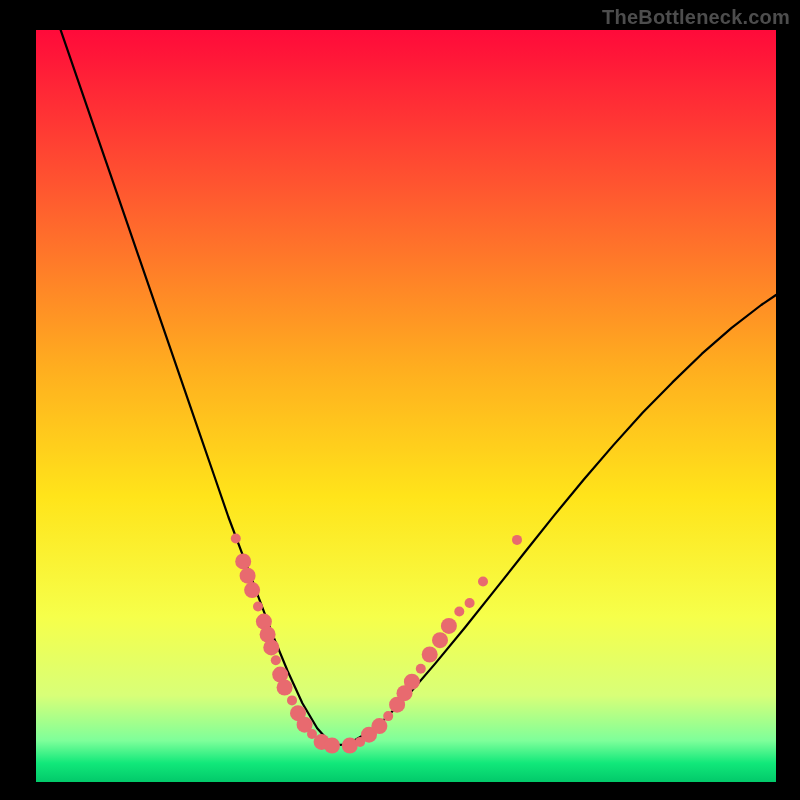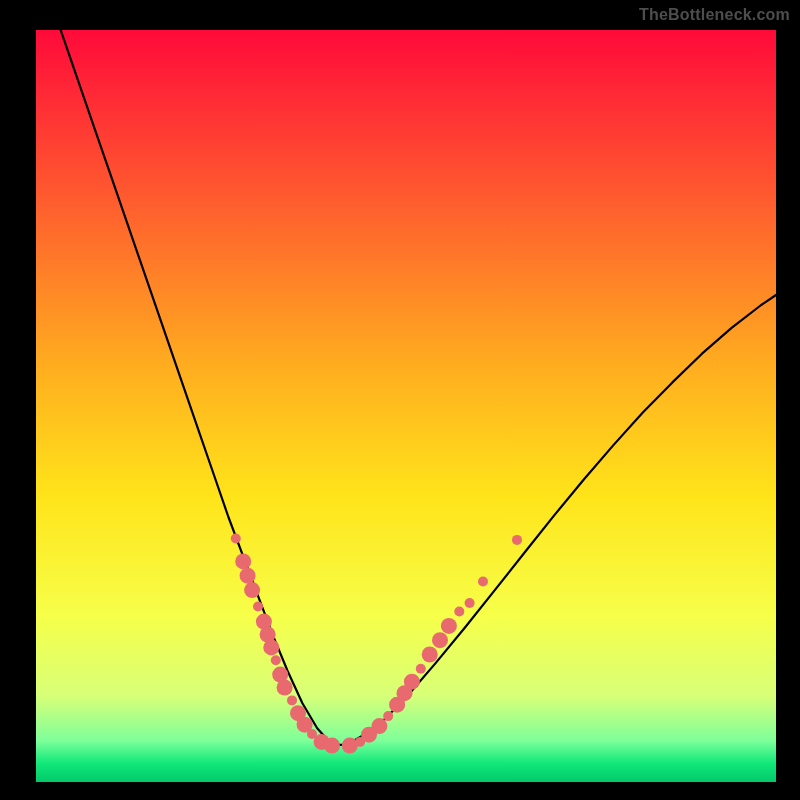--- a/index.html
+++ b/index.html
@@ -15,21 +15,21 @@
     position: relative;
     width: 800px;
     height: 800px;
     background: #000;
   }
   .watermark {
     position: absolute;
     top: 6px;
     right: 10px;
     color: #4d4d4d;
-    font-size: 16px;
+    font-size: 20px;
     font-weight: 600;
     letter-spacing: 0.2px;
     z-index: 50;
   }
   svg {
     position: absolute;
     inset: 0;
     width: 800px;
     height: 800px;
     display: block;

